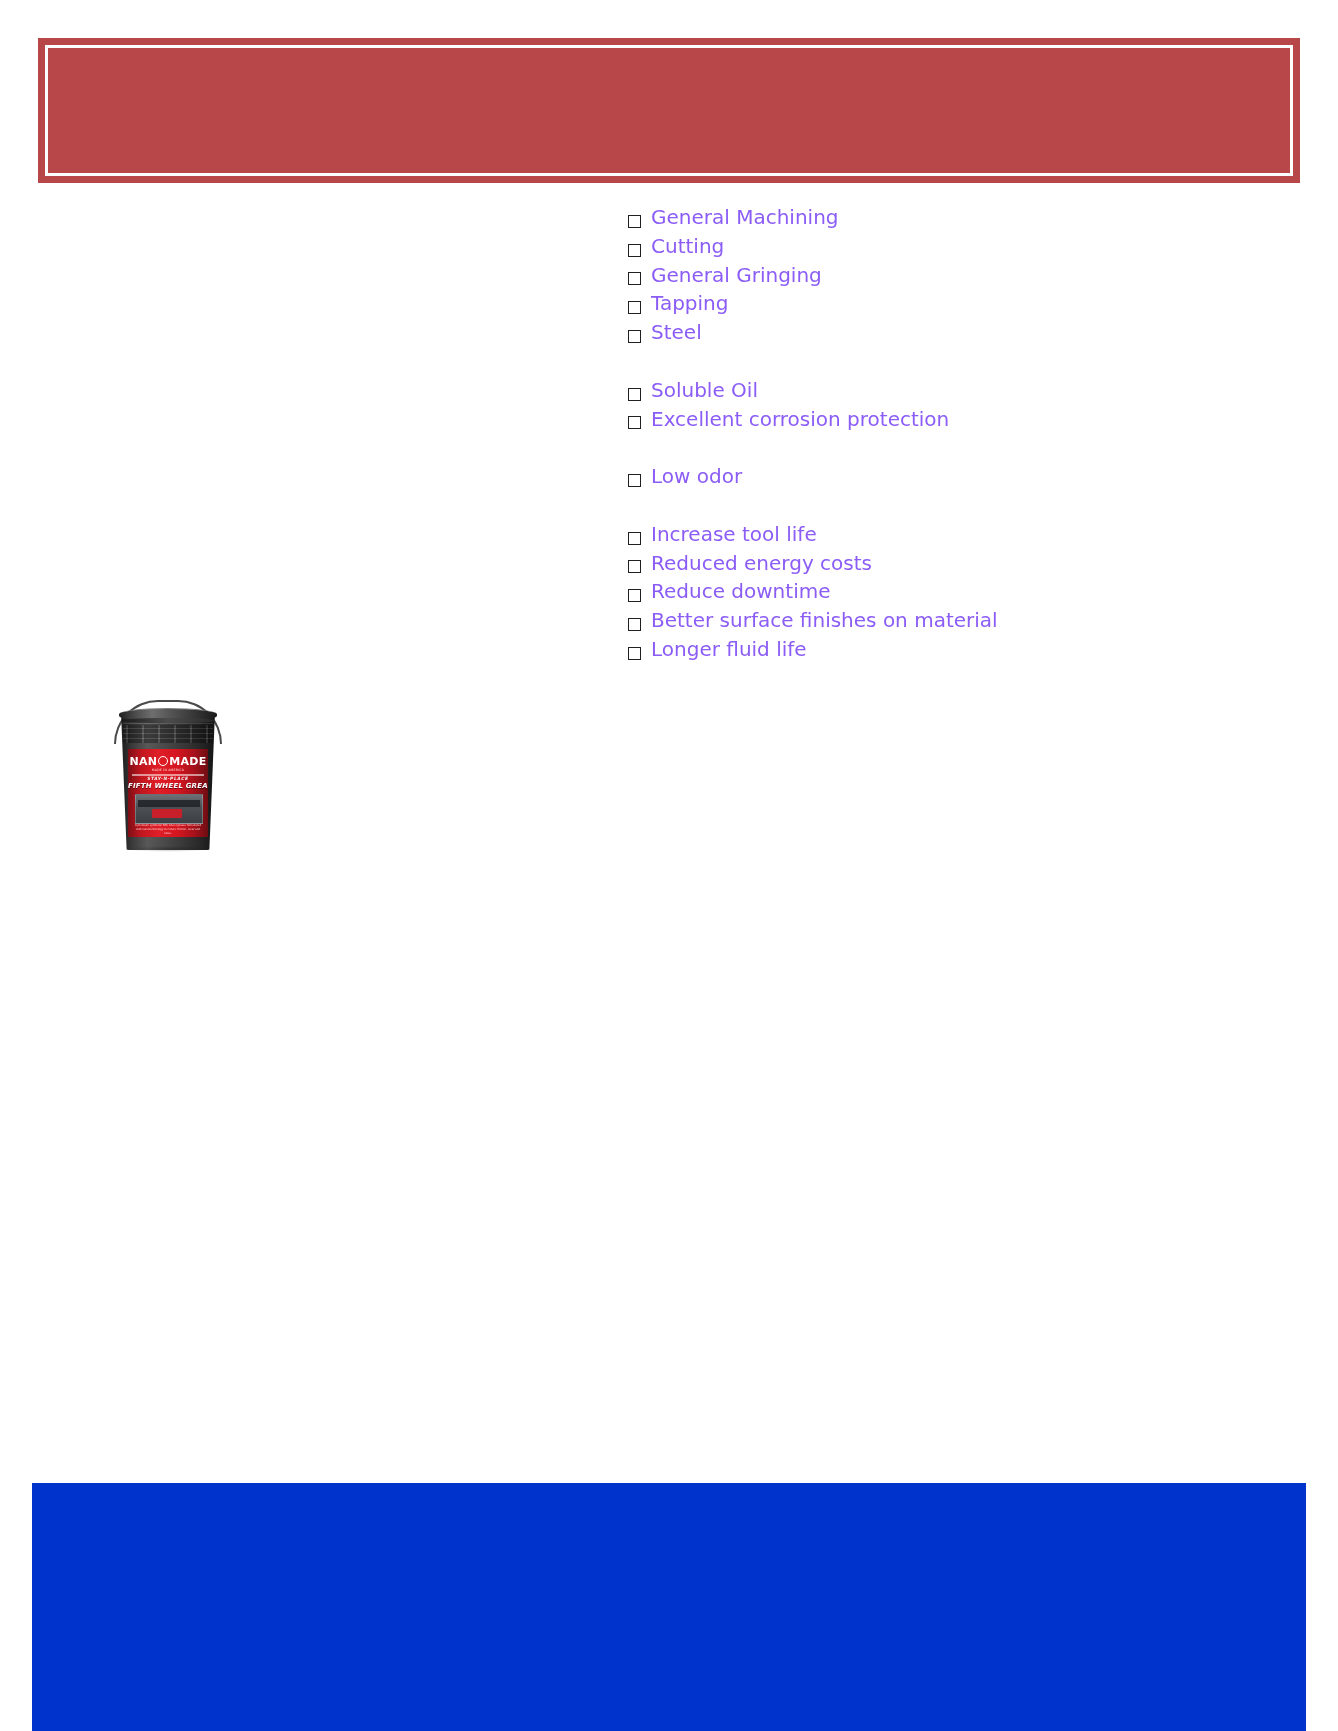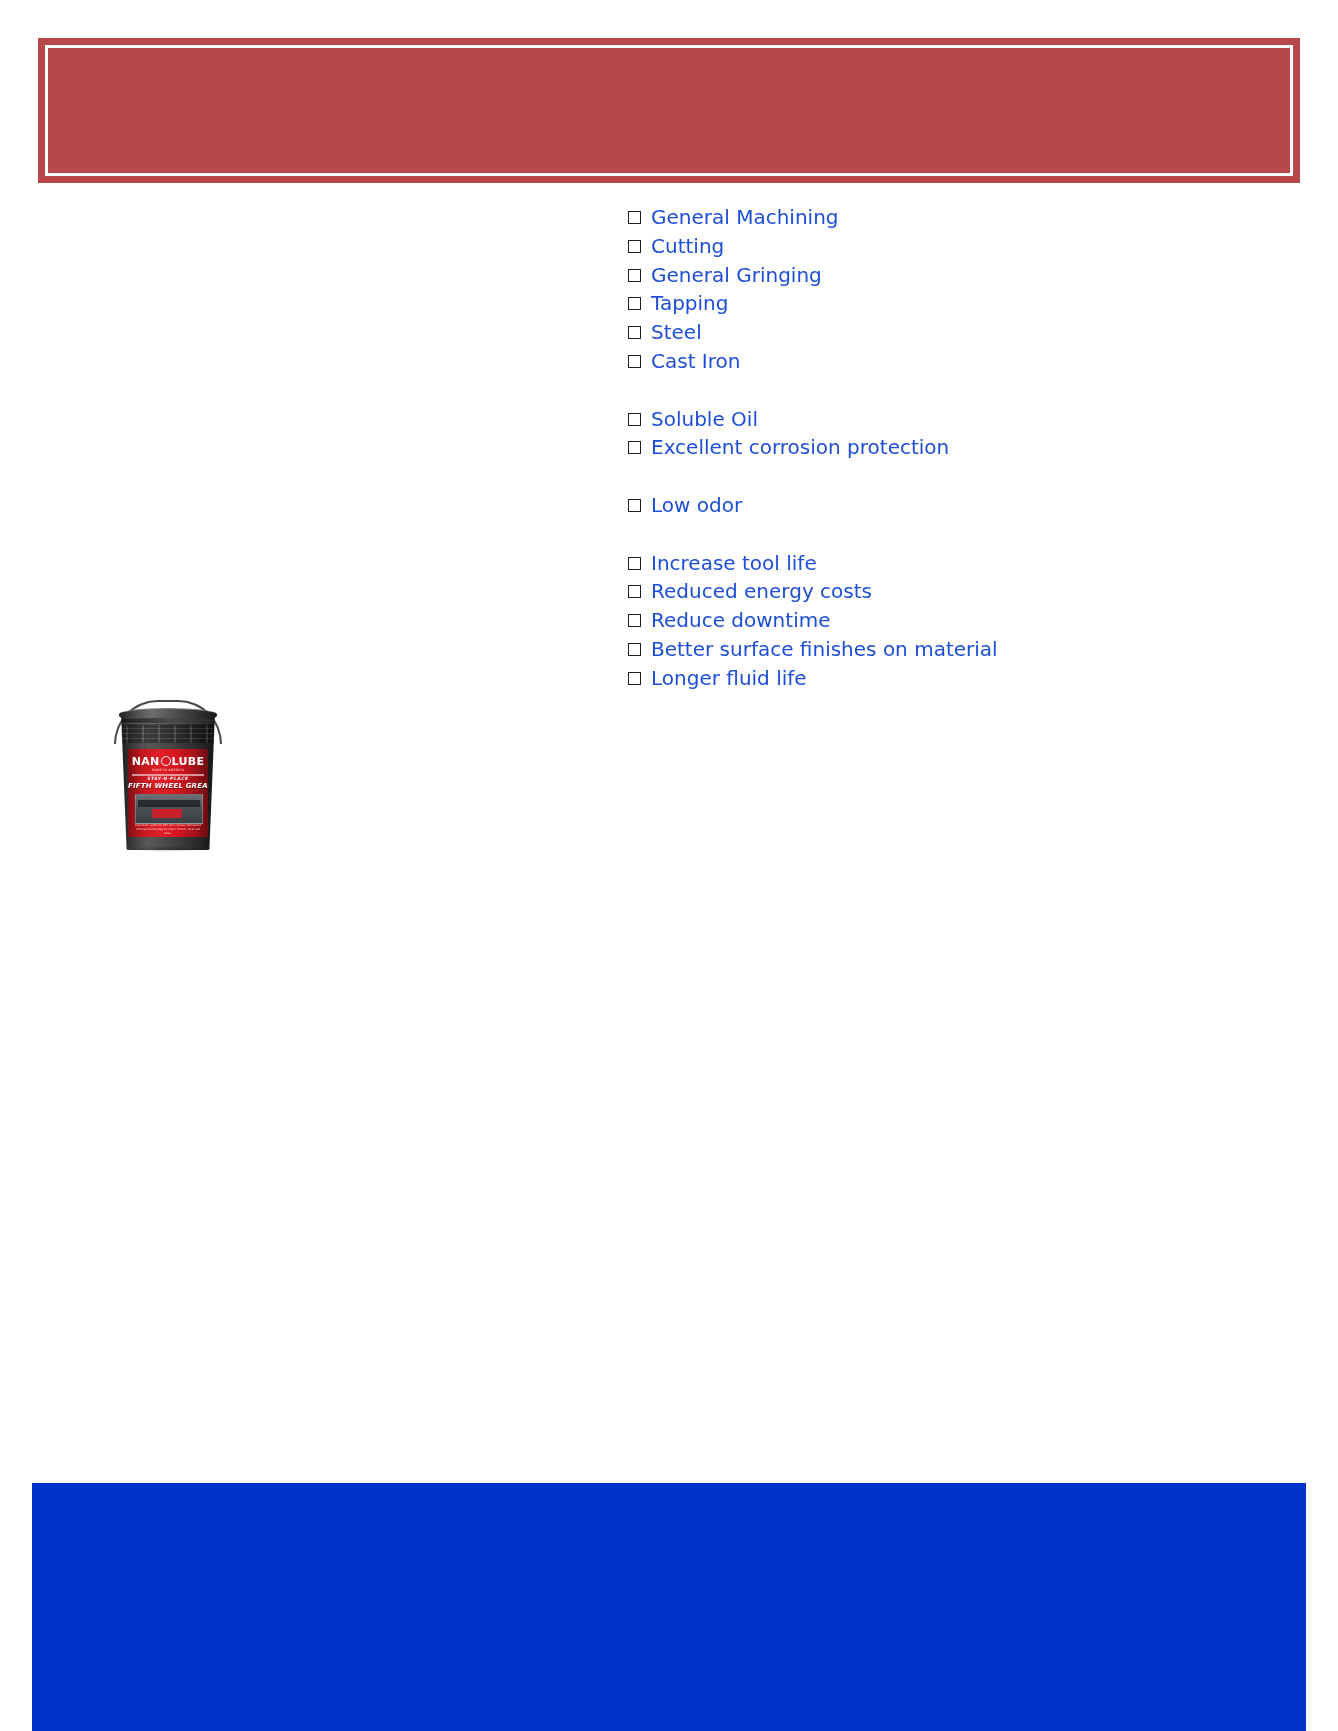--- a/index.html
+++ b/index.html
@@ -278,25 +278,25 @@
 
   
   .feature-list {
     position: absolute;
     left: 628px;
     top: 20px;
     width: 660px;
   }
   .feature-item {
     display: flex;
-    align-items: flex-start;
+    align-items: center;
     gap: 10px;
     height: 28.8px;
     line-height: 28.8px;
-    color: #1d4ed8;
+    color: #8b5cf6;
     font-size: 20px;
     white-space: nowrap;
   }
   .feature-item .checkbox {
     flex: 0 0 auto;
     width: 13px;
     height: 13px;
     margin-top: 8px;
     border: 1.4px solid #231f20;
     box-sizing: border-box;
@@ -339,21 +339,21 @@
       <div class="handle-lug left"></div>
       <div class="handle-lug right"></div>
       <div class="bucket-body"></div>
       <div class="bucket-ribs"></div>
       <div class="bucket-ribs-v"></div>
       <div class="bucket-rim"></div>
       <div class="bucket-rim2"></div>
 
       <div class="bucket-label">
         <div class="label-brand">
-          <span>NAN</span><span class="o-mark"></span><span>LUBE</span>
+          <span>NAN</span><span class="o-mark"></span><span>MADE</span>
         </div>
         <div class="label-made">MADE IN AMERICA</div>
         <div class="label-rule"></div>
         <div class="label-stay">STAY-N-PLACE</div>
         <div class="label-product">FIFTH WHEEL GREASE</div>
         <div class="label-photo">
           <div class="plate"></div>
           <div class="truck"></div>
         </div>
         <div class="label-fine">A premium synthetic fifth wheel grease formulated with
@@ -377,24 +377,20 @@
         <span class="feature-label">General Gringing</span>
       </div>
       <div class="feature-item">
         <span class="checkbox"></span>
         <span class="feature-label">Tapping</span>
       </div>
       <div class="feature-item">
         <span class="checkbox"></span>
         <span class="feature-label">Steel</span>
       </div>
-      <div class="feature-item">
-        <span class="checkbox"></span>
-        <span class="feature-label">Cast Iron</span>
-      </div>
       <div class="feature-spacer"></div>
       <div class="feature-item">
         <span class="checkbox"></span>
         <span class="feature-label">Soluble Oil</span>
       </div>
       <div class="feature-item">
         <span class="checkbox"></span>
         <span class="feature-label">Excellent corrosion protection</span>
       </div>
       <div class="feature-spacer"></div>

